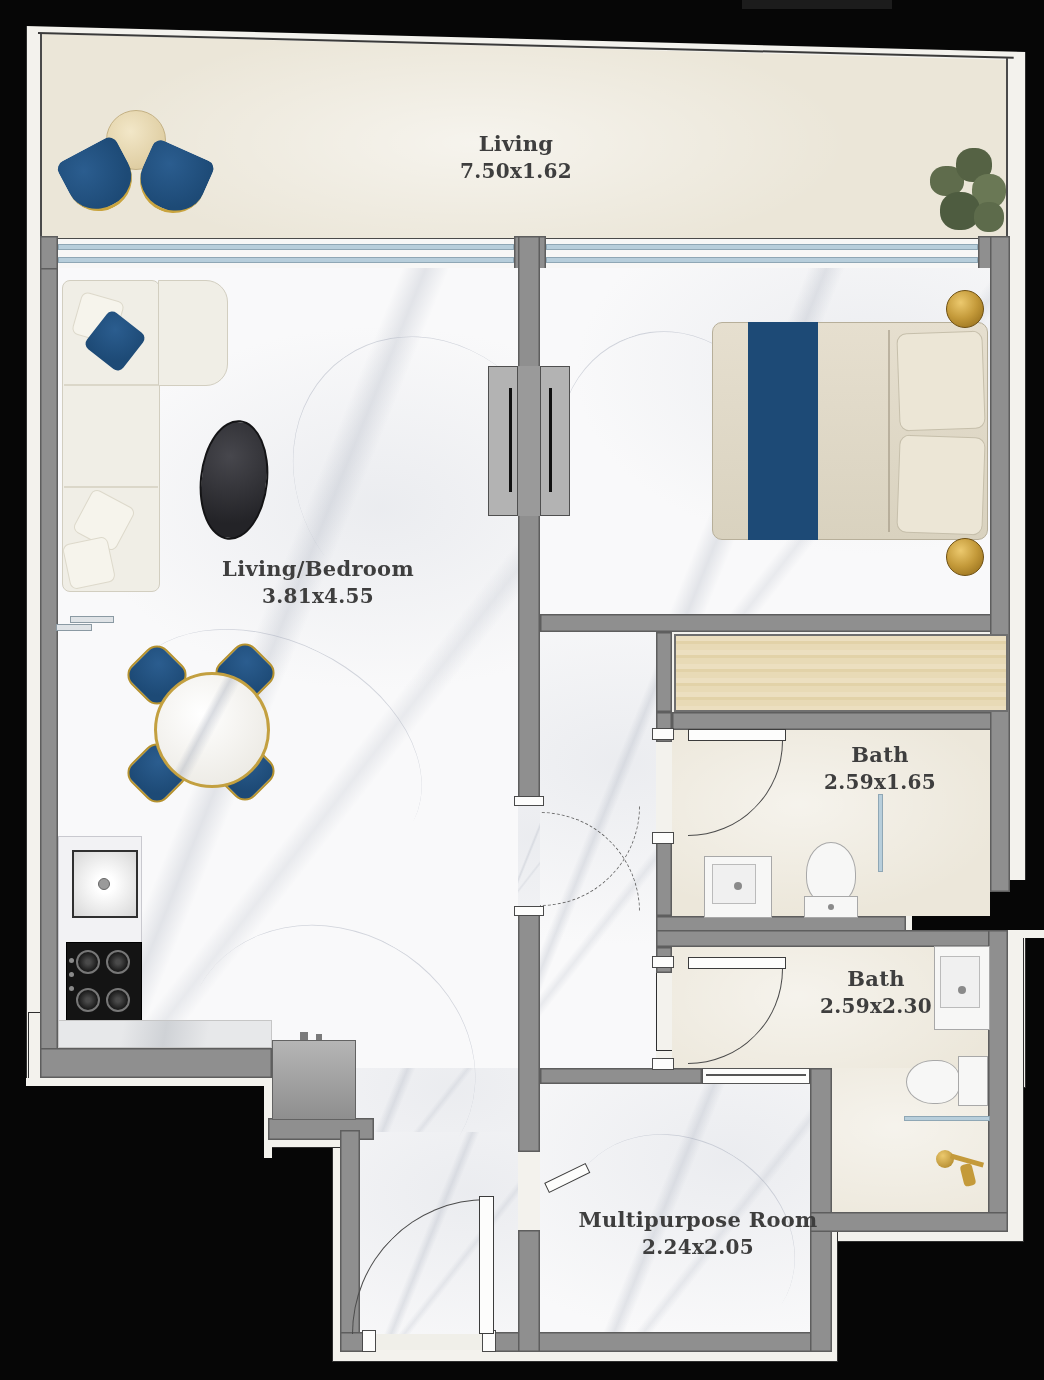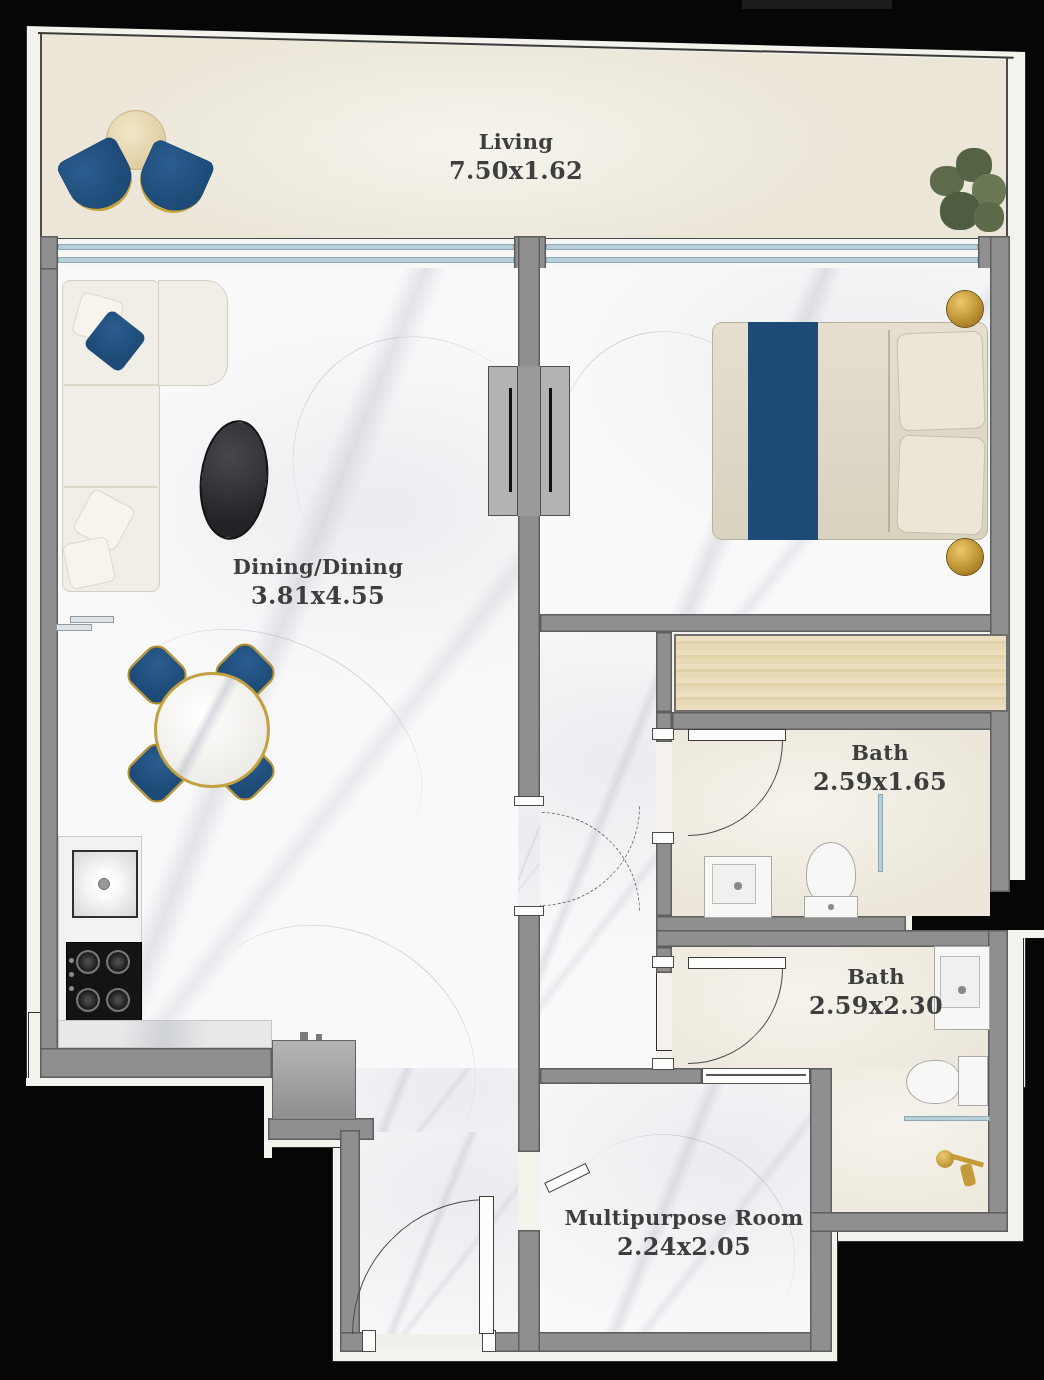--- a/index.html
+++ b/index.html
@@ -13,21 +13,21 @@
      linear-gradient(128deg, transparent 62%, rgba(165,172,186,.20) 64%, transparent 66%),
      radial-gradient(ellipse 420px 260px at 70% 30%, rgba(208,212,220,.35), transparent 70%),
      var(--marble,#f9f9fa);}
   .floor-b{position:absolute;background:
      radial-gradient(ellipse 300px 160px at 40% 40%, rgba(255,255,255,.5), transparent 70%),
      var(--beige,#ece7da);}
   .vein{position:absolute;border-top:1.5px solid rgba(150,158,175,.40);border-radius:50%;}
   .glass{position:absolute;background:var(--glass,#b7cedb);border:1px solid #8fa7b5;box-sizing:border-box;}
   .lbl{position:absolute;display:flex;flex-direction:column;align-items:center;justify-content:center;font-weight:700;color:var(--label,#3e3e3e);text-align:center;line-height:1.3;}
   .lbl .nm{font-size:21px;letter-spacing:.3px;}
-  .lbl .dm{font-size:24px;letter-spacing:.3px;}
+  .lbl .dm{font-size:20px;letter-spacing:.3px;}
   .leaf{position:absolute;background:#fdfdfc;border:1.5px solid #3c3c3c;box-sizing:border-box;}
   .stub{position:absolute;background:#fdfdfc;border:1px solid #4a4a4a;box-sizing:border-box;}
   .qc{position:absolute;border-radius:50%;border:1.6px solid transparent;box-sizing:border-box;}
   .navy{background:radial-gradient(circle at 35% 30%, #2b5d8f, var(--navy,#1d4a76) 72%);}
   .gold{border-radius:50%;background:radial-gradient(circle at 38% 32%,#ecc96e 0%,var(--gold,#c49a3a) 48%,#8c6514 100%);border:1px solid #6e4f10;box-sizing:border-box;}
   .chairD{position:absolute;width:50px;height:50px;border-radius:14px;border:2px solid #b5922f;box-sizing:border-box;}
   .pillow{position:absolute;border-radius:7px;}
   .burner{position:absolute;width:24px;height:24px;border:2.5px solid #777;border-radius:50%;background:radial-gradient(circle,#4a4a4a 15%,#1c1c1c 65%);box-sizing:border-box;}
   .blob{position:absolute;border-radius:46%;}
   .fix{position:absolute;background:#f7f7f6;border:1.5px solid #a8a8a8;box-sizing:border-box;}
@@ -204,29 +204,29 @@
   <div class="glass" style="left:904px;top:1116px;width:86px;height:5px;"></div>
   <div class="abs" style="left:936px;top:1150px;width:18px;height:18px;border-radius:50%;background:radial-gradient(circle at 38% 32%,#ecc96e,#a87f22);"></div>
   <div class="abs" style="left:950px;top:1158px;width:34px;height:5px;background:#c49a3a;transform:rotate(16deg);"></div>
   <div class="abs" style="left:962px;top:1164px;width:12px;height:22px;border-radius:4px;background:#c49a3a;transform:rotate(-14deg);"></div>
 
   <div class="lbl" style="left:416px;top:128px;width:200px;height:58px;">
     <span class="nm">Living</span>
     <span class="dm">7.50x1.62</span>
   </div>
   <div class="lbl" style="left:198px;top:552px;width:240px;height:60px;">
-    <span class="nm">Dining/Dining</span>
+    <span class="nm">Living/Bedroom</span>
     <span class="dm">3.81x4.55</span>
   </div>
   <div class="lbl" style="left:800px;top:740px;width:160px;height:56px;">
     <span class="nm">Bath</span>
     <span class="dm">2.59x1.65</span>
   </div>
   <div class="lbl" style="left:796px;top:964px;width:160px;height:56px;">
     <span class="nm">Bath</span>
     <span class="dm">2.59x2.30</span>
   </div>
-  <div class="lbl" style="left:534px;top:1204px;width:300px;height:58px;justify-content:center;">
+  <div class="lbl" style="left:548px;top:1204px;width:300px;height:58px;justify-content:center;">
     <span class="nm">Multipurpose Room</span>
     <span class="dm">2.24x2.05</span>
   </div>
 
 </div>
 
 </body></html>

